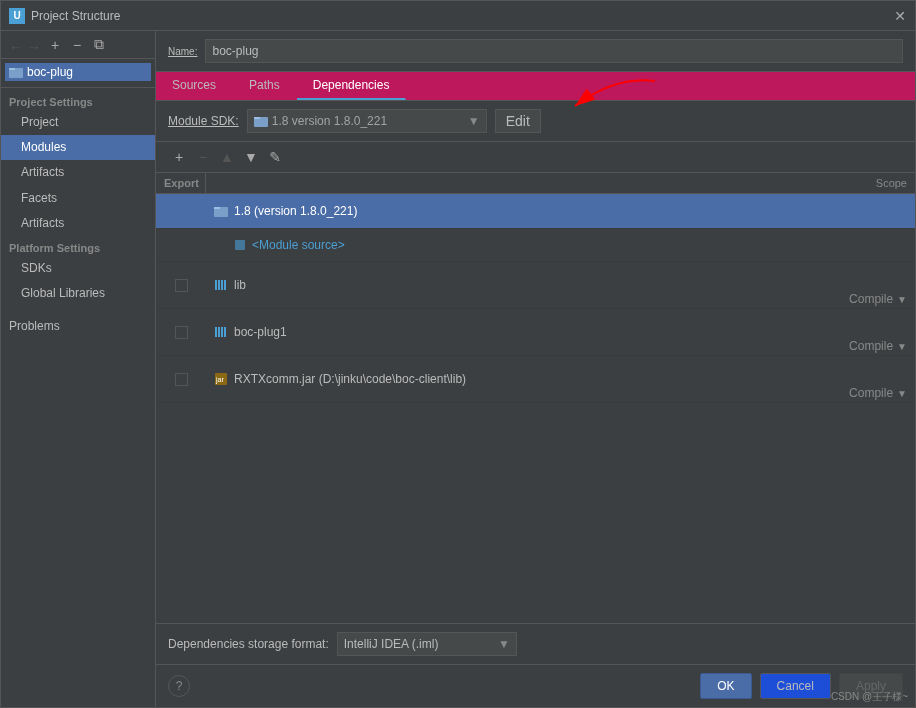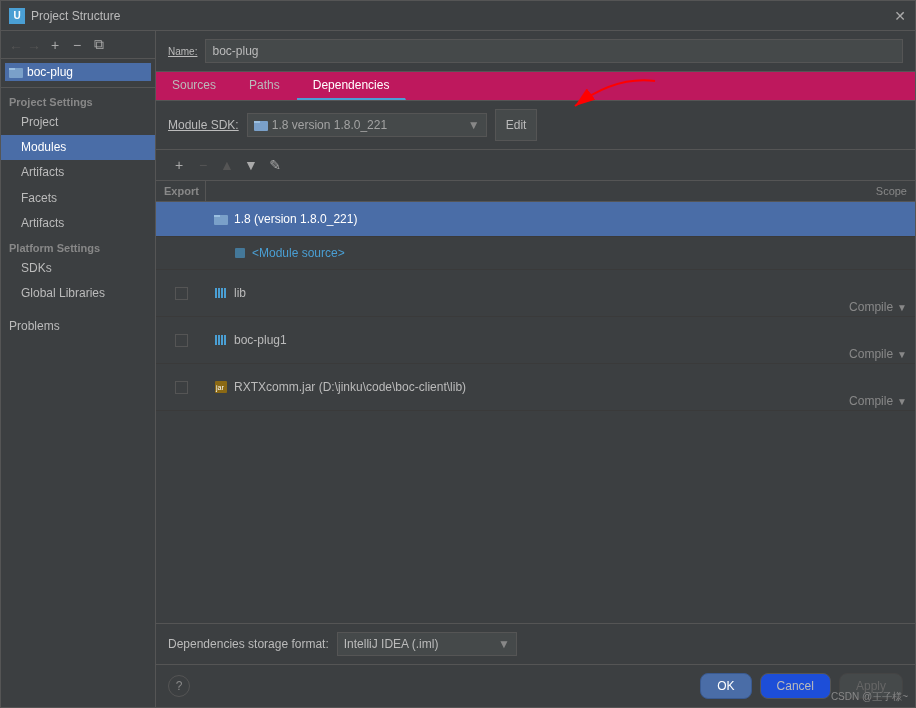--- a/index.html
+++ b/index.html
@@ -229,23 +229,23 @@
       color: #888;
       margin-left: 4px;
     }
 
     .edit-btn {
       margin-left: 8px;
       background: #45494a;
       border: 1px solid #555;
       color: #bbbbbb;
       padding: 2px 10px;
-      height: 32px;
-      cursor: pointer;
-      font-size: 12px;
+      height: 24px;
+      cursor: pointer;
+      font-size: 14px;
     }
 
     
     .dep-toolbar {
       display: flex;
       align-items: center;
       padding: 4px 12px;
       border-bottom: 1px solid #555;
       flex-shrink: 0;
       gap: 2px;
@@ -410,21 +410,21 @@
       border-top: 1px solid #555;
       background: #3c3f41;
       flex-shrink: 0;
       gap: 8px;
     }
 
     .footer-btn {
       padding: 4px 16px;
       font-size: 12px;
       cursor: pointer;
-      border-radius: 8px;
+      border-radius: 2px;
       height: 26px;
       display: flex;
       align-items: center;
     }
 
     .footer-btn.primary {
       background: #4a6da7;
       border: 1px solid #3a5a90;
       color: #fff;
     }

